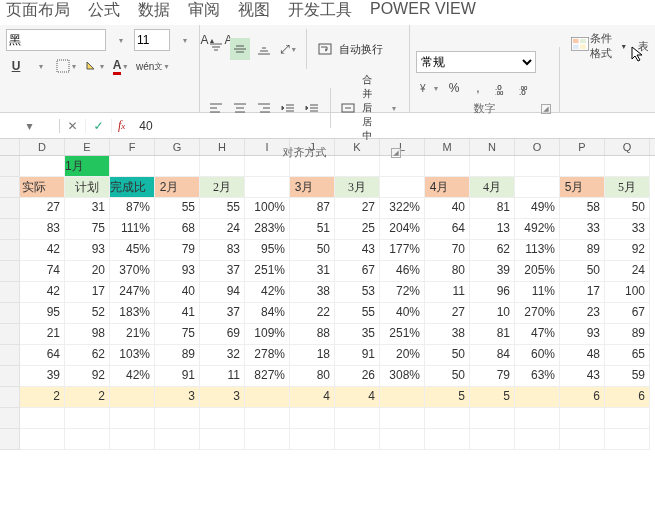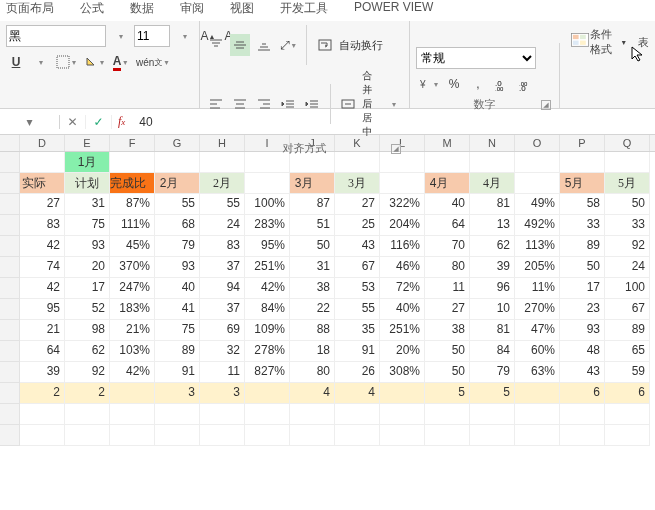--- a/index.html
+++ b/index.html
@@ -9,23 +9,23 @@
     font-size: 12px;
     background: #fff;
     width: 655px;
     height: 510px;
     overflow: hidden;
     color: #333;
   }
   
   .tabs {
     display: flex;
-    gap: 26px;
+    gap: 18px;
     padding: 0 6px 4px;
-    font-size: 12px;
+    font-size: 16px;
     color: #555;
     cursor: default;
   }
   .tabs span { white-space: nowrap; }
   
   .ribbon {
     display: flex;
     border-bottom: 1px solid #d4d4d4;
     background: #f6f6f6;
     height: 88px;
@@ -127,24 +127,24 @@
   .cell {
     border-right: 1px solid #eee;
     border-bottom: 1px solid #eee;
     height: 21px;
     font-size: 12px;
     padding: 2px 4px 0 0;
     text-align: right;
     overflow: hidden;
     white-space: nowrap;
   }
-  .month-hdr { background: #86efac; text-align: center; font-weight: normal; padding-right:0;}
+  .month-hdr { background: #22c55e; text-align: left; font-weight: normal; padding-right:0;}
   .sub-actual { background: #f7caac; text-align: center; padding-right:16px;}
   .sub-plan { background: #e2efd9; text-align: center; padding-right:0;font-family:Liberation Serif, serif;}
-  .sub-ratio { background: #f97316; text-align: center; padding-right:16px;}
+  .sub-ratio { background: #14b8a6; text-align: center; padding-right:16px;}
   .totals-row .cell { background: #fff2cc; }
   .totals-row .rh { background: #f3f3f3; }
   .cursor {
     position: absolute;
     pointer-events: none;
   }
 </style>
 </head>
 <body>
 
@@ -434,21 +434,21 @@
     <div class="grid">
       <div class="rh"></div>
       <div class="cell">42</div>
       <div class="cell">93</div>
       <div class="cell">45%</div>
       <div class="cell">79</div>
       <div class="cell">83</div>
       <div class="cell">95%</div>
       <div class="cell">50</div>
       <div class="cell">43</div>
-      <div class="cell">116%</div>
+      <div class="cell">177%</div>
       <div class="cell">70</div>
       <div class="cell">62</div>
       <div class="cell">113%</div>
       <div class="cell">89</div>
       <div class="cell">92</div>
     </div>
     <div class="grid">
       <div class="rh"></div>
       <div class="cell">74</div>
       <div class="cell">20</div>

